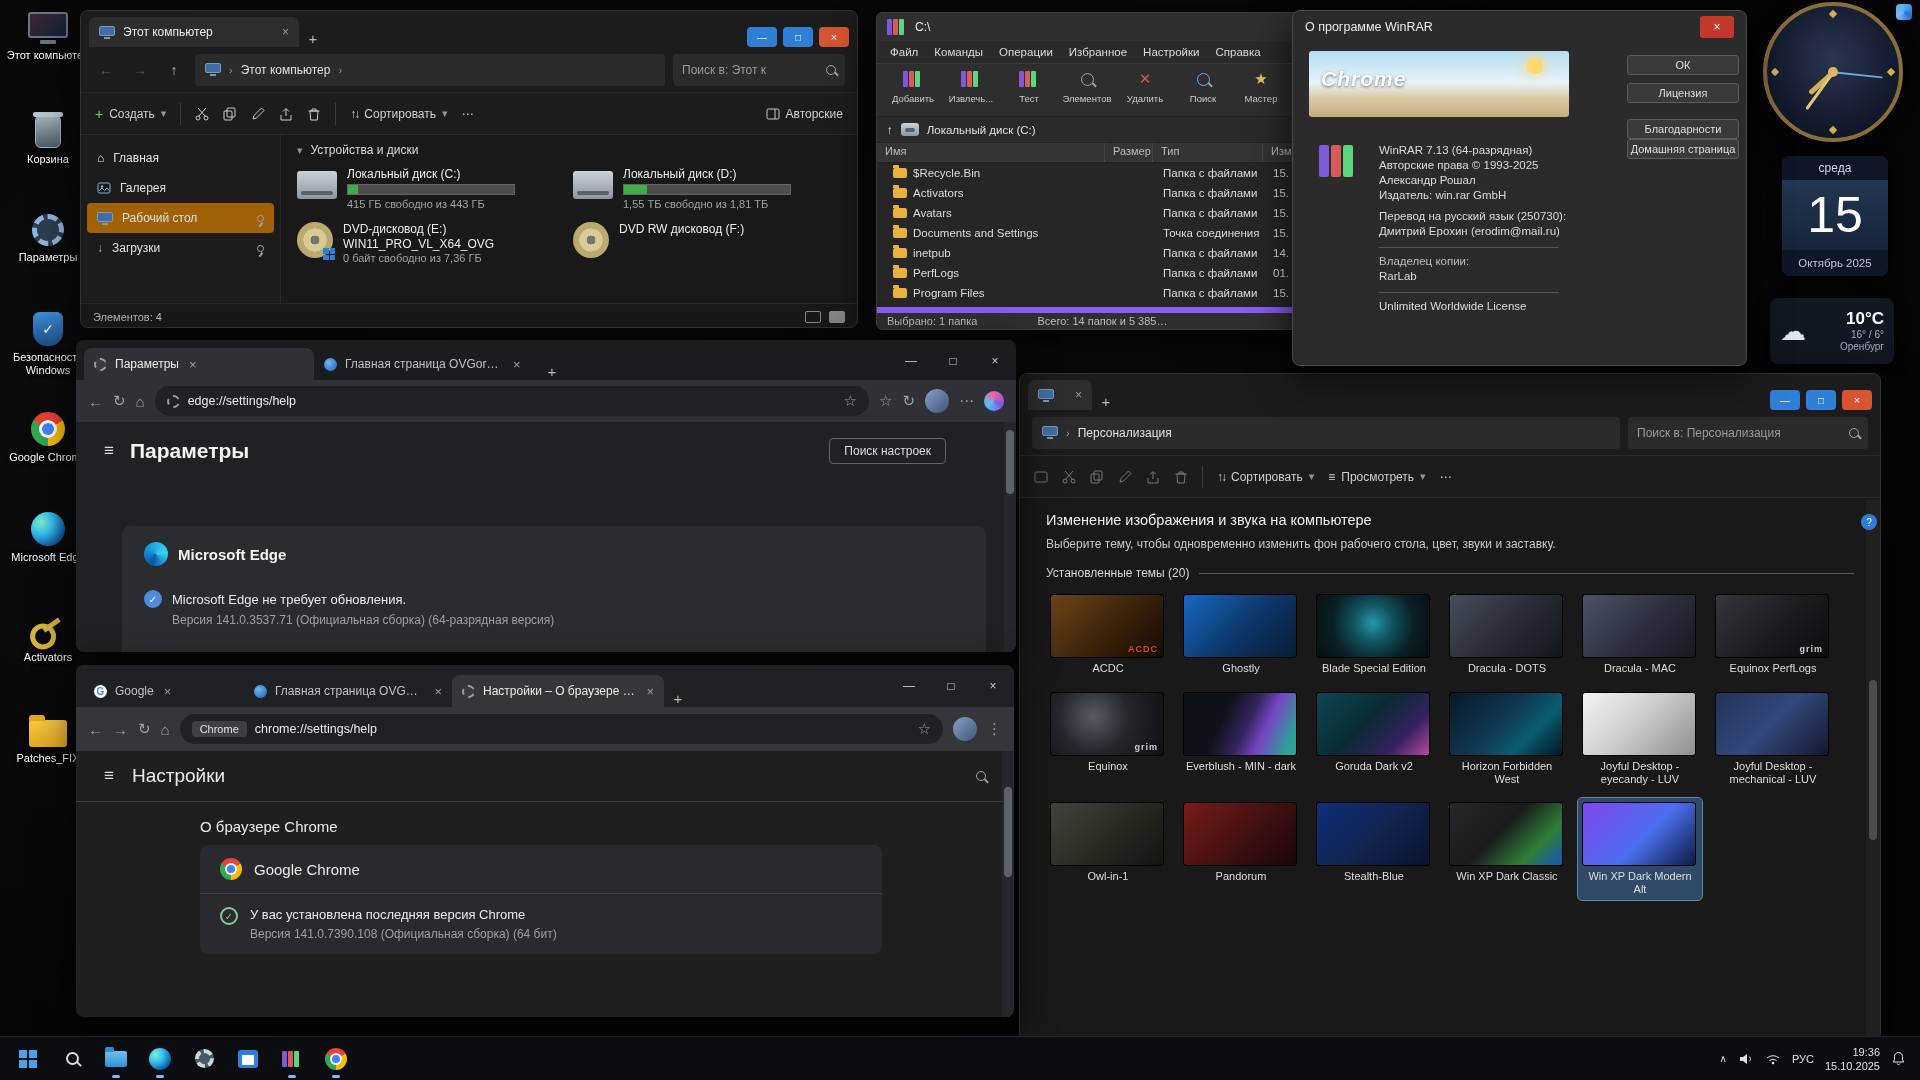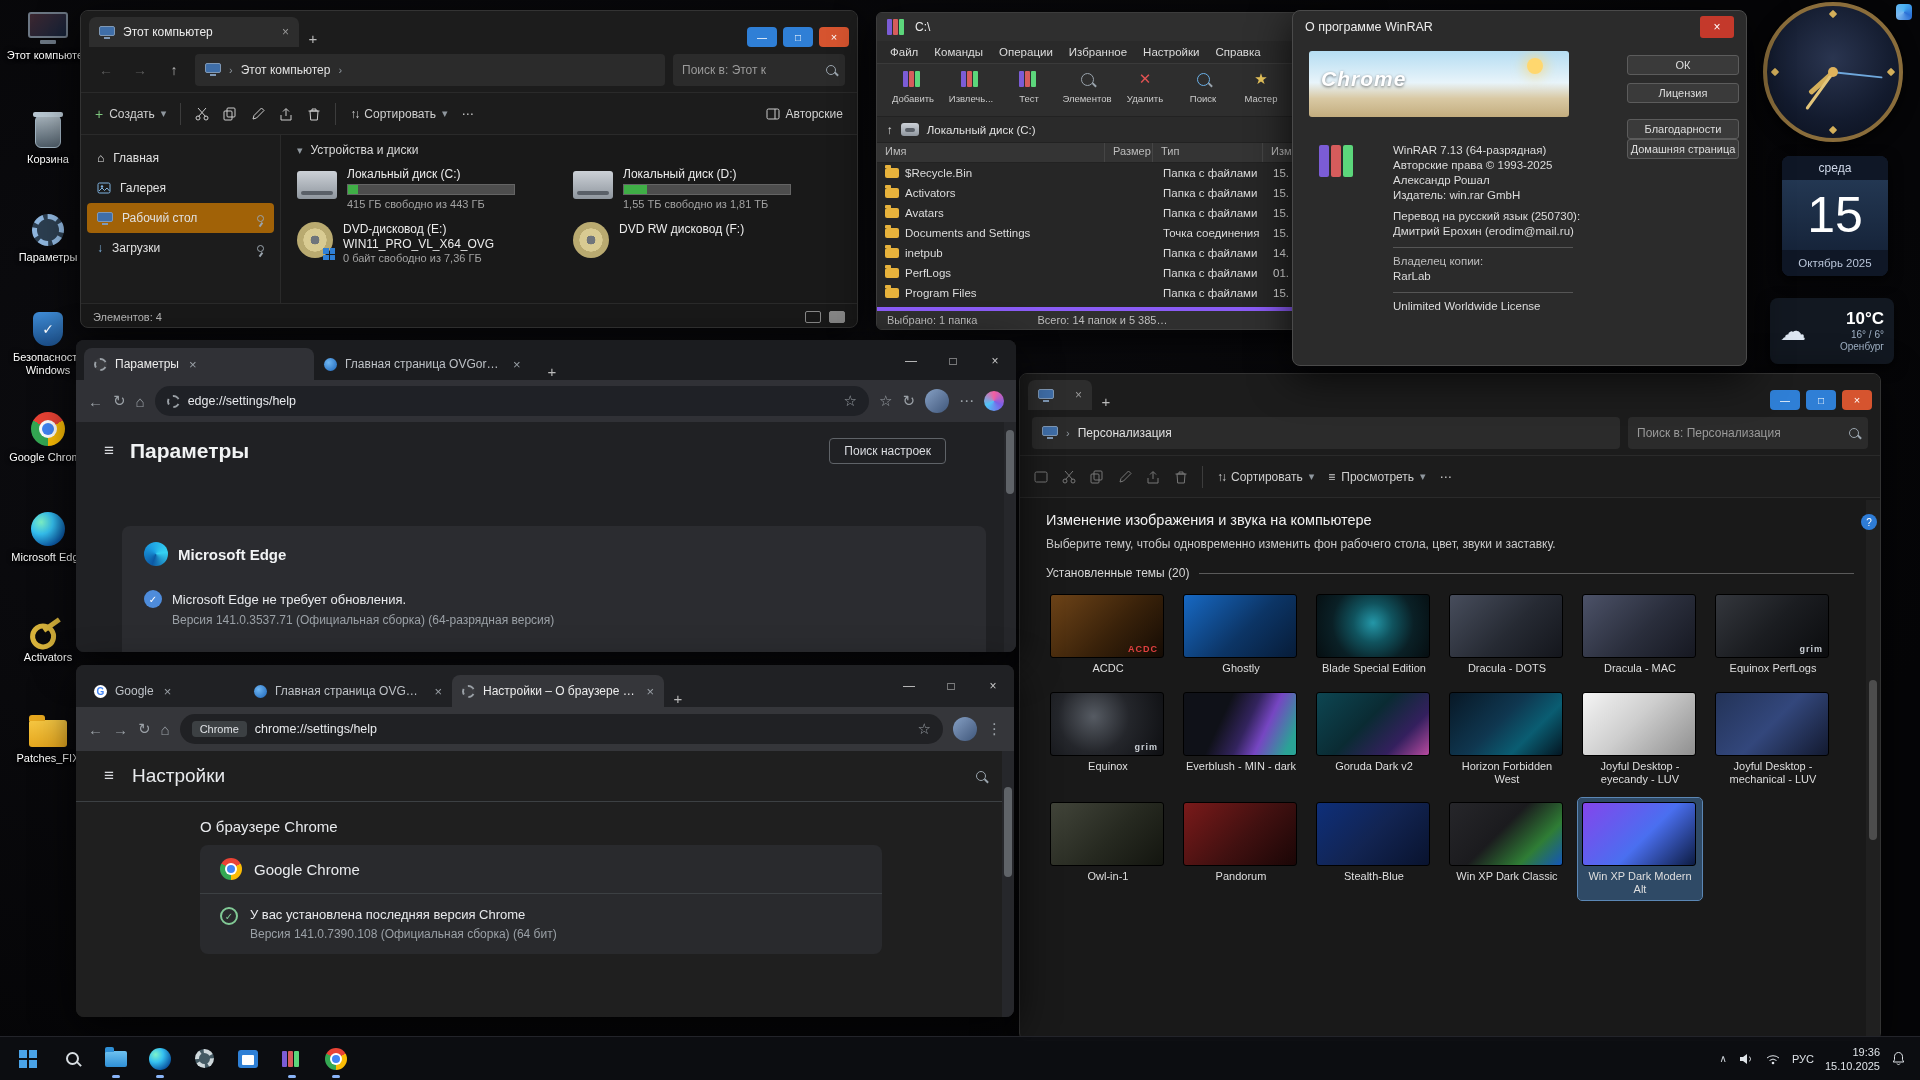--- a/index.html
+++ b/index.html
@@ -92,35 +92,35 @@
 .books i:nth-child(2){left:6px;background:#d65c5c}
 .books i:nth-child(3){left:12px;background:#5cd67b}
 .redx{color:#e05252;font-size:15px;font-weight:bold}
 .star{color:#e8c55c;font-size:15px}
 .rr-addr{height:26px;display:flex;align-items:center;gap:8px;padding:0 10px;background:#2a2a2a;border-bottom:1px solid #222;font-size:11.5px;color:#e0e0e0}
 .rr-cols{height:20px;display:flex;background:#343434;font-size:11px;color:#bdbdbd;border-bottom:1px solid #222}
 .rr-cols div{padding:2px 8px;border-right:1px solid #454545}
 .hc-name{width:228px}.hc-size{width:48px}.hc-type{width:110px}.hc-date{flex:1;border-right:none!important}
 .rr-list{height:146px;overflow:hidden}
 .rr-row{height:20px;display:flex;align-items:center;font-size:11.5px;color:#dcdcdc}
-.rr-row .c-name{width:228px;display:flex;gap:6px;align-items:center;padding-left:8px}
+.rr-row .c-name{width:228px;display:flex;gap:6px;align-items:center;padding-left:16px}
 .c-size{width:48px}.c-type{width:110px;padding-left:10px}.c-date{flex:1;padding-left:10px}
 .fold-s{width:14px;height:10px;background:#e8b33c;border-radius:2px;position:relative;flex:none}
 .fold-s::before{content:"";position:absolute;top:-3px;left:0;width:6px;height:3px;background:#e8b33c;border-radius:1px 1px 0 0}
-.rr-status{position:absolute;bottom:0;left:0;right:0;height:22px;background:#2f2f2f;border-top:4px solid #8b5cf6;display:flex;align-items:center;font-size:11px;color:#bdbdbd;padding:0 10px;gap:60px}
+.rr-status{position:absolute;bottom:0;left:0;right:0;height:22px;background:#2f2f2f;border-top:6px solid #8b5cf6;display:flex;align-items:center;font-size:11px;color:#bdbdbd;padding:0 10px;gap:60px}
 
 
 .win-about{left:1292px;top:10px;width:455px;height:356px;background:#2b2b2b;border:1px solid #4a4a4a;z-index:30}
 .ab-title{height:32px;display:flex;align-items:center;padding:0 12px;font-size:12.5px;color:#ececec}
 .ab-x{margin-left:auto;width:34px;height:22px;background:#c4392b;border-radius:3px;color:#fff;font-size:12px;display:flex;align-items:center;justify-content:center}
 .ab-art{position:absolute;left:16px;top:40px;width:260px;height:66px;border-radius:3px;background:linear-gradient(180deg,#b5ddf2 0%,#e8f4fa 48%,#d9c9a4 72%,#c3ad7e 100%);overflow:hidden}
 .ab-art .sun{position:absolute;right:26px;top:7px;width:16px;height:16px;border-radius:50%;background:#ffd76e;box-shadow:0 0 12px 4px #ffd76e88}
 .ab-art .wr{position:absolute;left:12px;top:16px;font-size:21px;font-weight:bold;font-style:italic;color:#fff;text-shadow:0 1px 3px #00000088;letter-spacing:1px}
 .ab-icon{position:absolute;left:26px;top:134px;transform:scale(2);transform-origin:0 0}
-.ab-text{position:absolute;left:100px;top:132px;width:244px;font-size:11.5px;color:#dcdcdc;line-height:15px}
+.ab-text{position:absolute;left:86px;top:132px;width:244px;font-size:11.5px;color:#dcdcdc;line-height:15px}
 .ab-text .gap{height:6px}
 .ab-hr{border:none;border-top:1px solid #555;margin:8px 0 6px;width:180px}
 .ab-owner{color:#bdbdbd}
 .ab-btn{position:absolute;left:334px;width:112px;height:20px;background:#3a3a3a;border:1px solid #5c5c5c;border-radius:3px;color:#dedede;font-size:11px;display:flex;align-items:center;justify-content:center}
 
 
 .win-edge{left:76px;top:340px;width:940px;height:312px;background:#202124;z-index:20}
 .win-chrome{left:76px;top:665px;width:938px;height:352px;background:#1f1f1f;z-index:21}
 .brtabs{height:40px;display:flex;align-items:flex-end;padding:6px 0 0 8px;background:#1b1c1f}
 .win-chrome .brtabs{height:42px;background:#202124}

